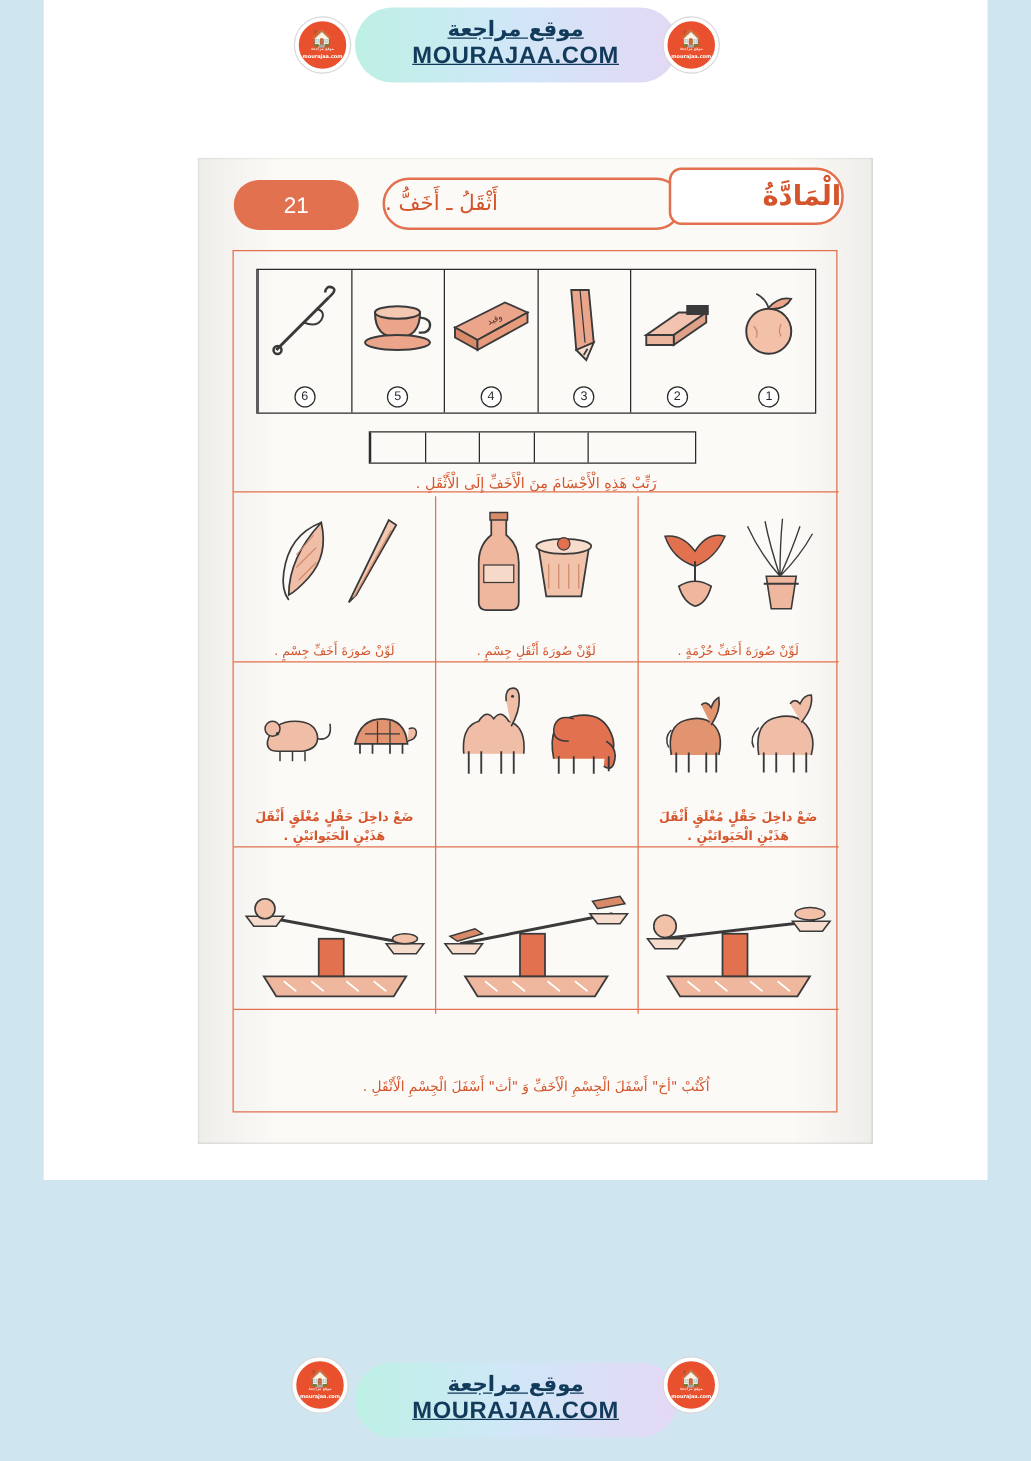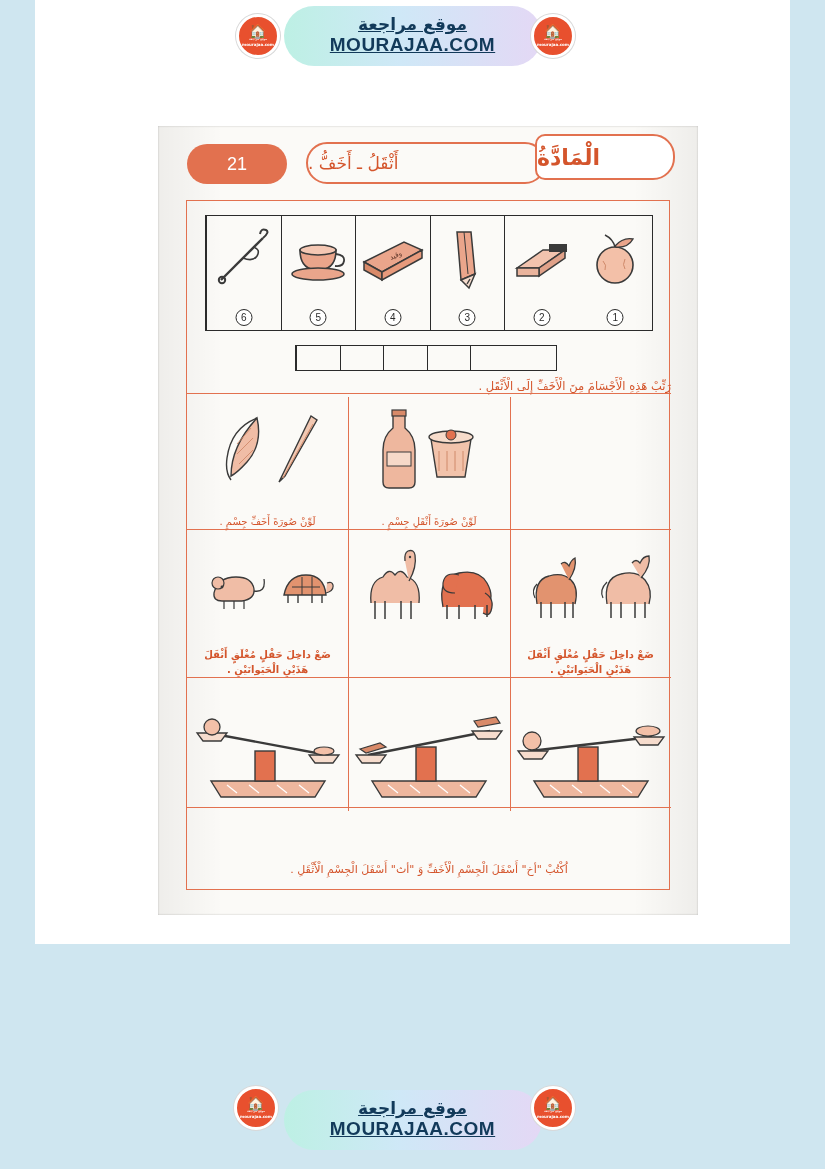--- a/index.html
+++ b/index.html
@@ -92,21 +92,21 @@
   #title-pill {
     position:absolute; left:148px; top:16px; width:240px; height:42px;
     border:2px solid #e2714f; border-radius:21px;
     display:flex; align-items:center; justify-content:flex-end;
     color:#d4552c; font-size:17px;
   }
   #subject-badge {
     position:absolute; left:377px; top:8px; width:140px; height:46px;
     border:2px solid #e2714f; border-radius:10px 22px 22px 10px;
     background:#fff;
-    display:flex; align-items:center; justify-content:flex-end;
+    display:flex; align-items:center; justify-content:flex-start;
     color:#d4552c; font-size:22px; font-weight:bold;
   }
 
   
   #body-frame {
     position:absolute; left:28px; top:74px; width:484px; height:690px;
     border:1.5px solid #e2714f;
   }
 
   
@@ -130,21 +130,21 @@
   .obj { position:absolute; left:0; right:0; top:4px; height:76px; display:flex; align-items:center; justify-content:center;}
   
   #ex1-answer {
     position:absolute; left:108px; top:144px; width:262px; height:26px;
     border:1.3px solid #2b2b2b; display:flex;
   }
   #ex1-answer .ab { flex:1 1 0; border-left:1.3px solid #2b2b2b; }
   #ex1-answer .ab:last-child { border-left:none; }
   #ex1-caption {
     position:absolute; left:0; top:178px; width:484px;
-    color:#d4552c; font-size:11.5px;
+    text-align:center; color:#d4552c; font-size:11.5px;
   }
   .hline { position:absolute; left:0; width:484px; height:0; border-top:1.5px solid #e2714f; }
   .col-sep { position:absolute; top:0; bottom:0; width:0; border-left:1.5px solid #e2714f; }
 
   #ex2 { position:absolute; left:0; top:196px; width:484px; height:136px; }
   #ex3 { position:absolute; left:0; top:332px; width:484px; height:148px;font-weight:bold; }
   #ex4 { position:absolute; left:0; top:480px; width:484px; height:130px; }
   .gcell { position:absolute; top:0; bottom:0; }
   .gc1 { left:0;   width:161px; }
   .gc2 { left:161px; width:162px; }
@@ -317,20 +317,37 @@
             <svg width="56" height="70" viewBox="0 0 56 70">
               <polygon points="8,24 48,24 42,62 14,62" fill="#f2c3ab" stroke="#3a3a3a" stroke-width="1.4"></polygon>
               <ellipse cx="28" cy="22" rx="22" ry="6" fill="#f7dccb" stroke="#3a3a3a" stroke-width="1.4"></ellipse>
               <circle cx="28" cy="20" r="5" fill="#e2714f" stroke="#3a3a3a" stroke-width="1"></circle>
               <path d="M16 36 v20 M24 36 v20 M32 36 v20 M40 36 v20" stroke="#d08a6b" stroke-width="1"></path>
             </svg>
           </div>
           <div class="gcap ar">لَوِّنْ صُورَةَ أَثْقَلِ جِسْمٍ .</div>
         </div>
 
+        <div class="gcell gc3">
+          <div class="gart">
+            <svg width="62" height="82" viewBox="0 0 62 82">
+              <path d="M31 44 q-18 -6 -24 -24 q14 -2 24 12 q10 -16 24 -12 q-8 18 -24 24 z" fill="#e2714f" stroke="#3a3a3a" stroke-width="1.2"></path>
+              <path d="M31 40 v22" stroke="#3a3a3a" stroke-width="1.6"></path>
+              <path d="M18 60 q13 -8 26 0 q-4 14 -13 16 q-9 -3 -13 -16 z" fill="#f0b79c" stroke="#3a3a3a" stroke-width="1.3"></path>
+            </svg>
+            <svg width="66" height="82" viewBox="0 0 66 82">
+              <g stroke="#3a3a3a" stroke-width="1.1" fill="none">
+                <path d="M33 52 q-16 -18 -26 -40 M33 52 q-8 -24 -12 -44 M33 52 q0 -26 2 -46 M33 52 q10 -22 16 -40 M33 52 q16 -16 26 -34"></path>
+              </g>
+              <path d="M22 52 h24 l-4 26 h-16 z" fill="#eeb79e" stroke="#3a3a3a" stroke-width="1.3"></path>
+              <path d="M20 58 h28" stroke="#3a3a3a" stroke-width="1.6"></path>
+            </svg>
+          </div>
+          <div class="gcap ar">لَوِّنْ صُورَةَ أَخَفِّ حُزْمَةٍ .</div>
+        </div>
       </div>
 
       <div class="hline" style="top:328px;"></div>
 
       <div id="ex3">
         <div class="col-sep" style="left:161px;"></div>
         <div class="col-sep" style="left:323px;"></div>
 
         <div class="gcell gc1">
           <div class="gart" style="bottom:48px;">

